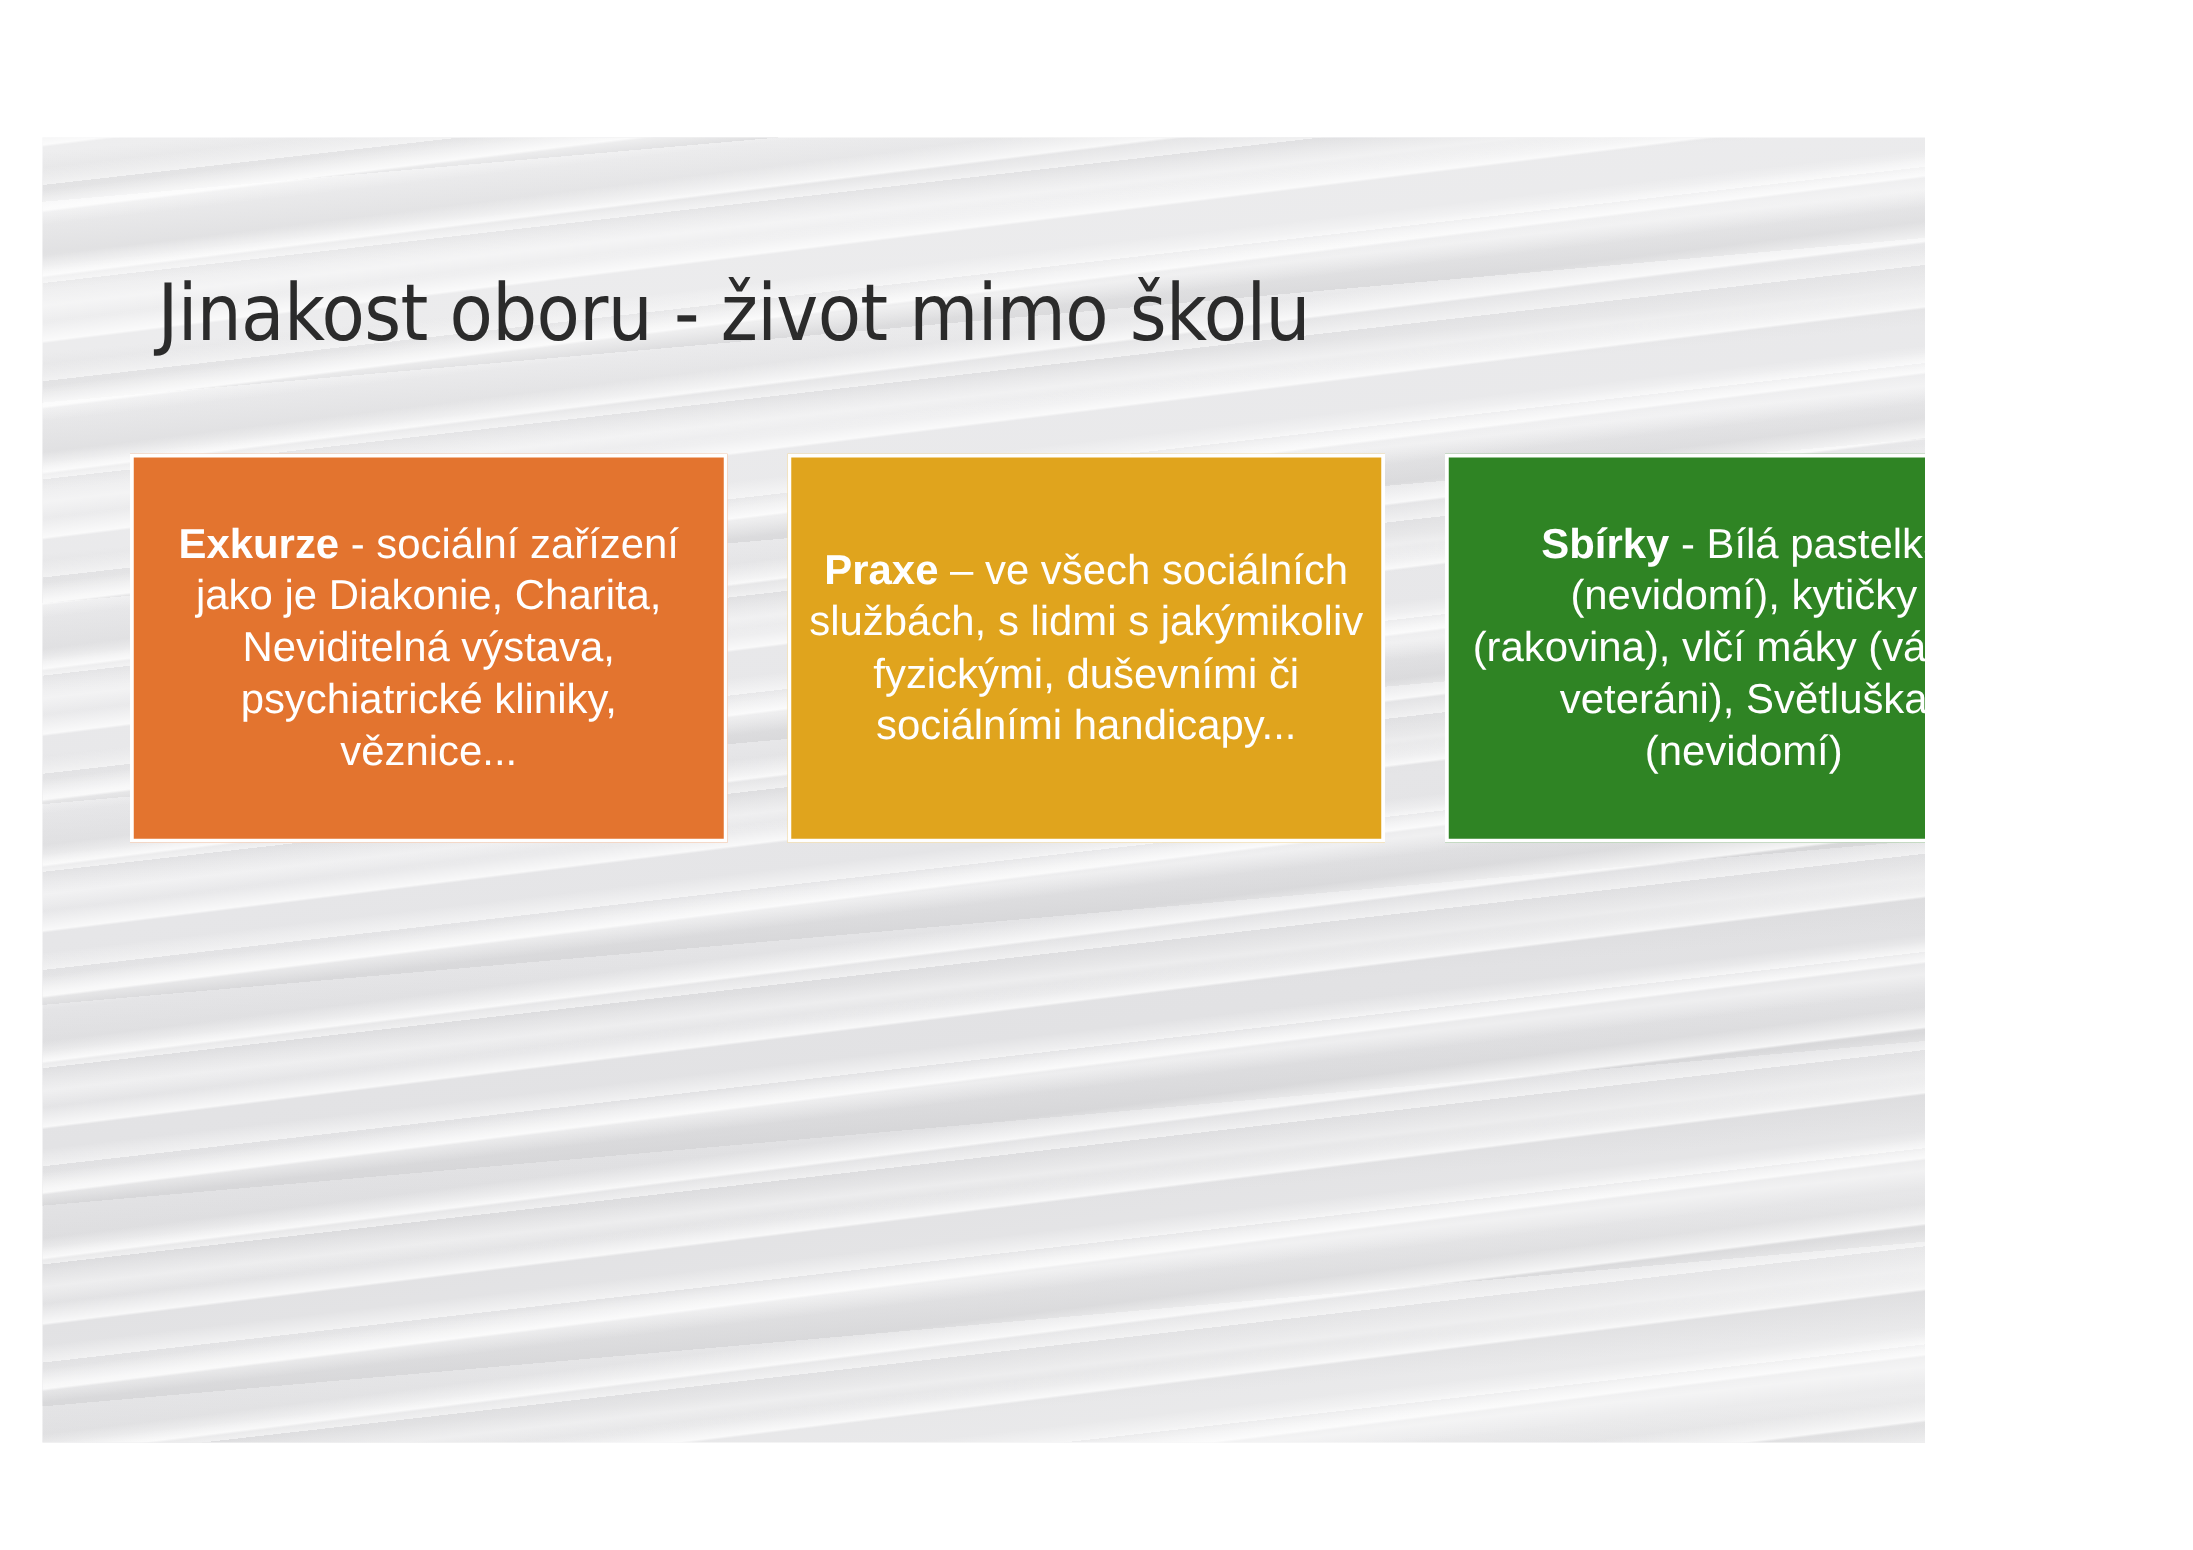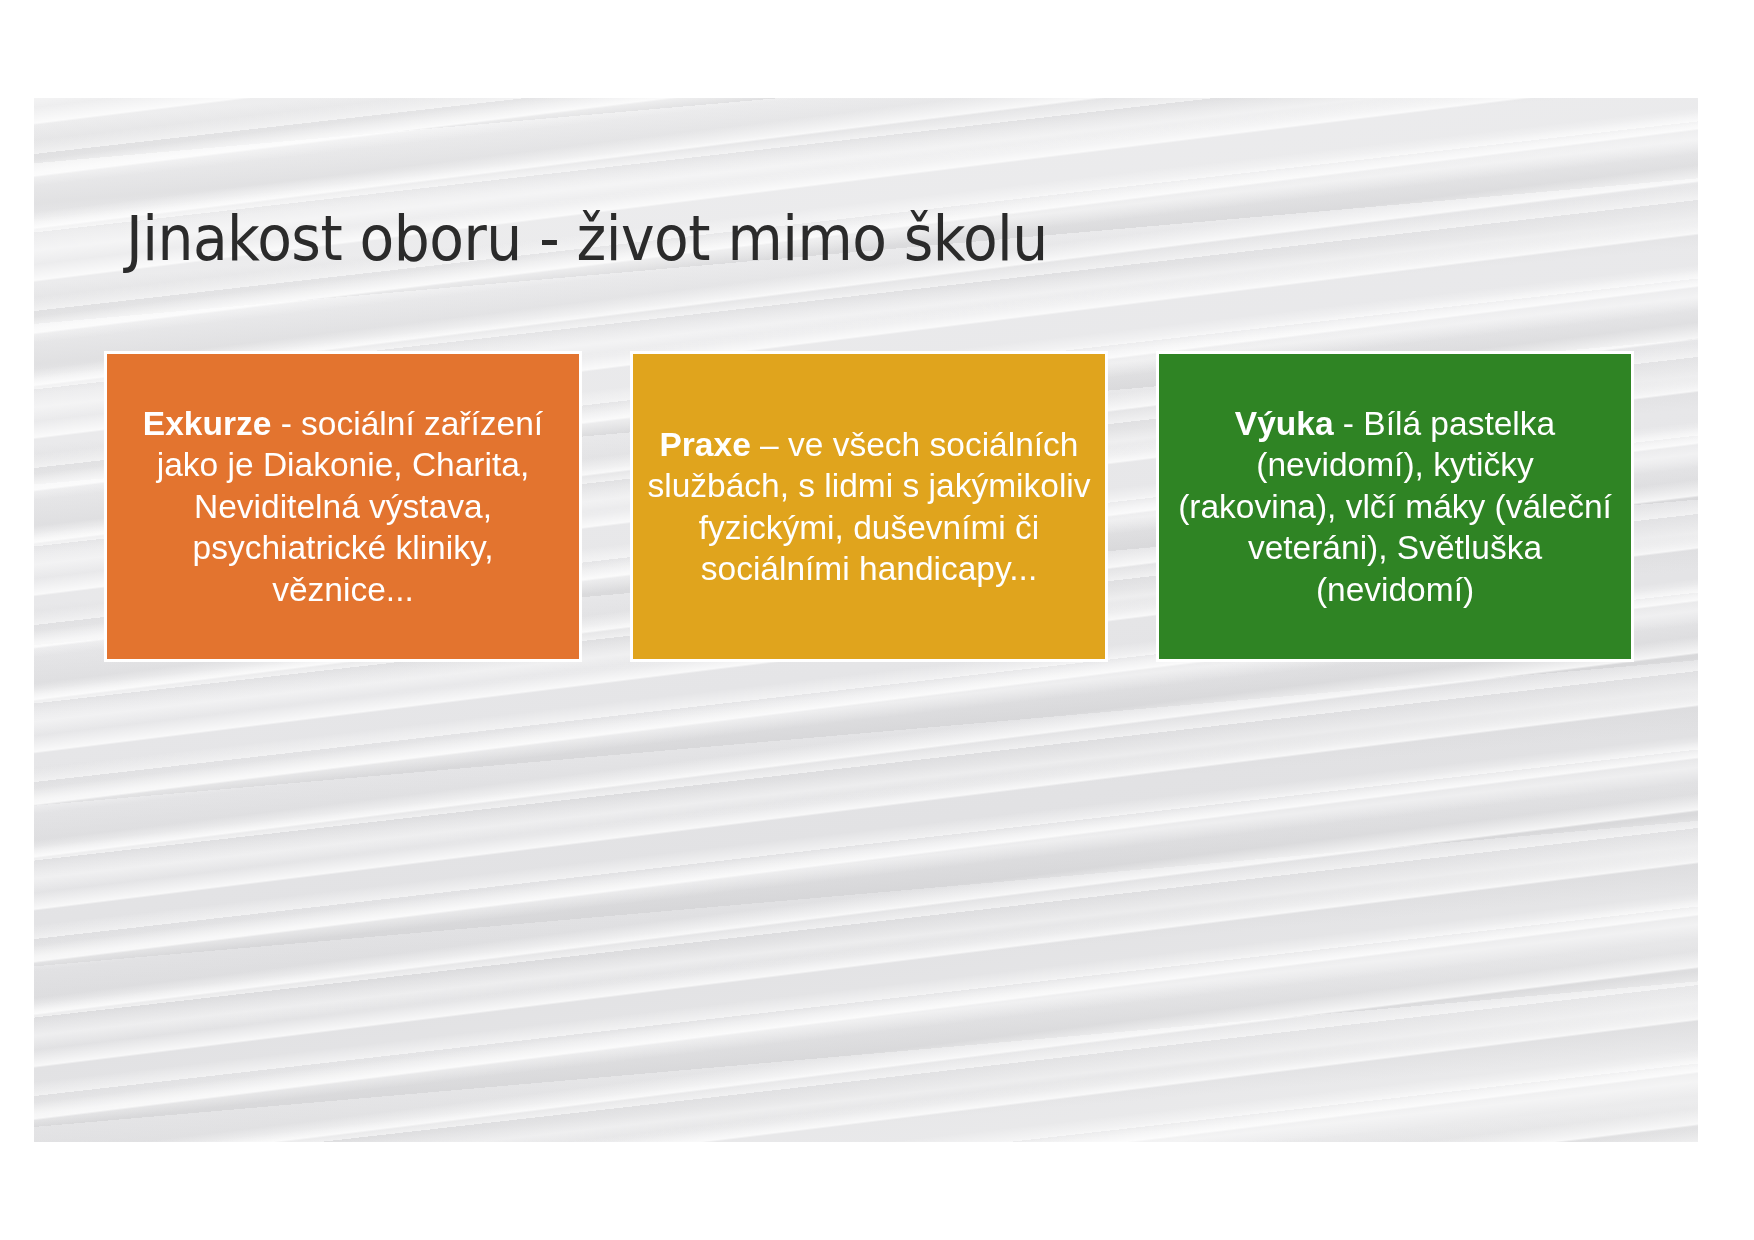--- a/index.html
+++ b/index.html
@@ -5,22 +5,22 @@
   html,body{margin:0;padding:0;}
   body{
     width:1754px;height:1240px;
     background:#ffffff;
     font-family:"Liberation Sans", sans-serif;
     overflow:hidden;
   }
   
   #slide{
     position:absolute;
-    left:34px;top:98px;
-    width:1664px;height:1044px;
+    left:34px;top:110px;
+    width:1506px;height:1044px;
     background:
       repeating-linear-gradient(
         -7deg,
         rgba(255,255,255,0.0) 0px,
         rgba(255,255,255,0.0) 16px,
         rgba(255,255,255,0.75) 18px,
         rgba(255,255,255,0.0) 34px,
         rgba(255,255,255,0.0) 52px
       ),
       repeating-linear-gradient(
@@ -117,19 +117,19 @@
     <div class="card" style="background-color: rgb(224, 164, 29);">
       <p>
         <span class="lead">Praxe</span><span> – ve všech sociálních službách, s lidmi s jakýmikoliv fyzickými, duševními či sociálními handicapy...</span>
       </p>
     </div>
 
 
 
     <div class="card" style="background-color: rgb(47, 132, 36);">
       <p>
-        <span class="lead">Výuka</span><span> - Bílá pastelka (nevidomí), kytičky (rakovina), vlčí máky (váleční veteráni), Světluška (nevidomí)</span>
+        <span class="lead">Sbírky</span><span> - Bílá pastelka (nevidomí), kytičky (rakovina), vlčí máky (váleční veteráni), Světluška (nevidomí)</span>
       </p>
     </div>
 
 
   </div>
 </div>
 
 </body></html>

